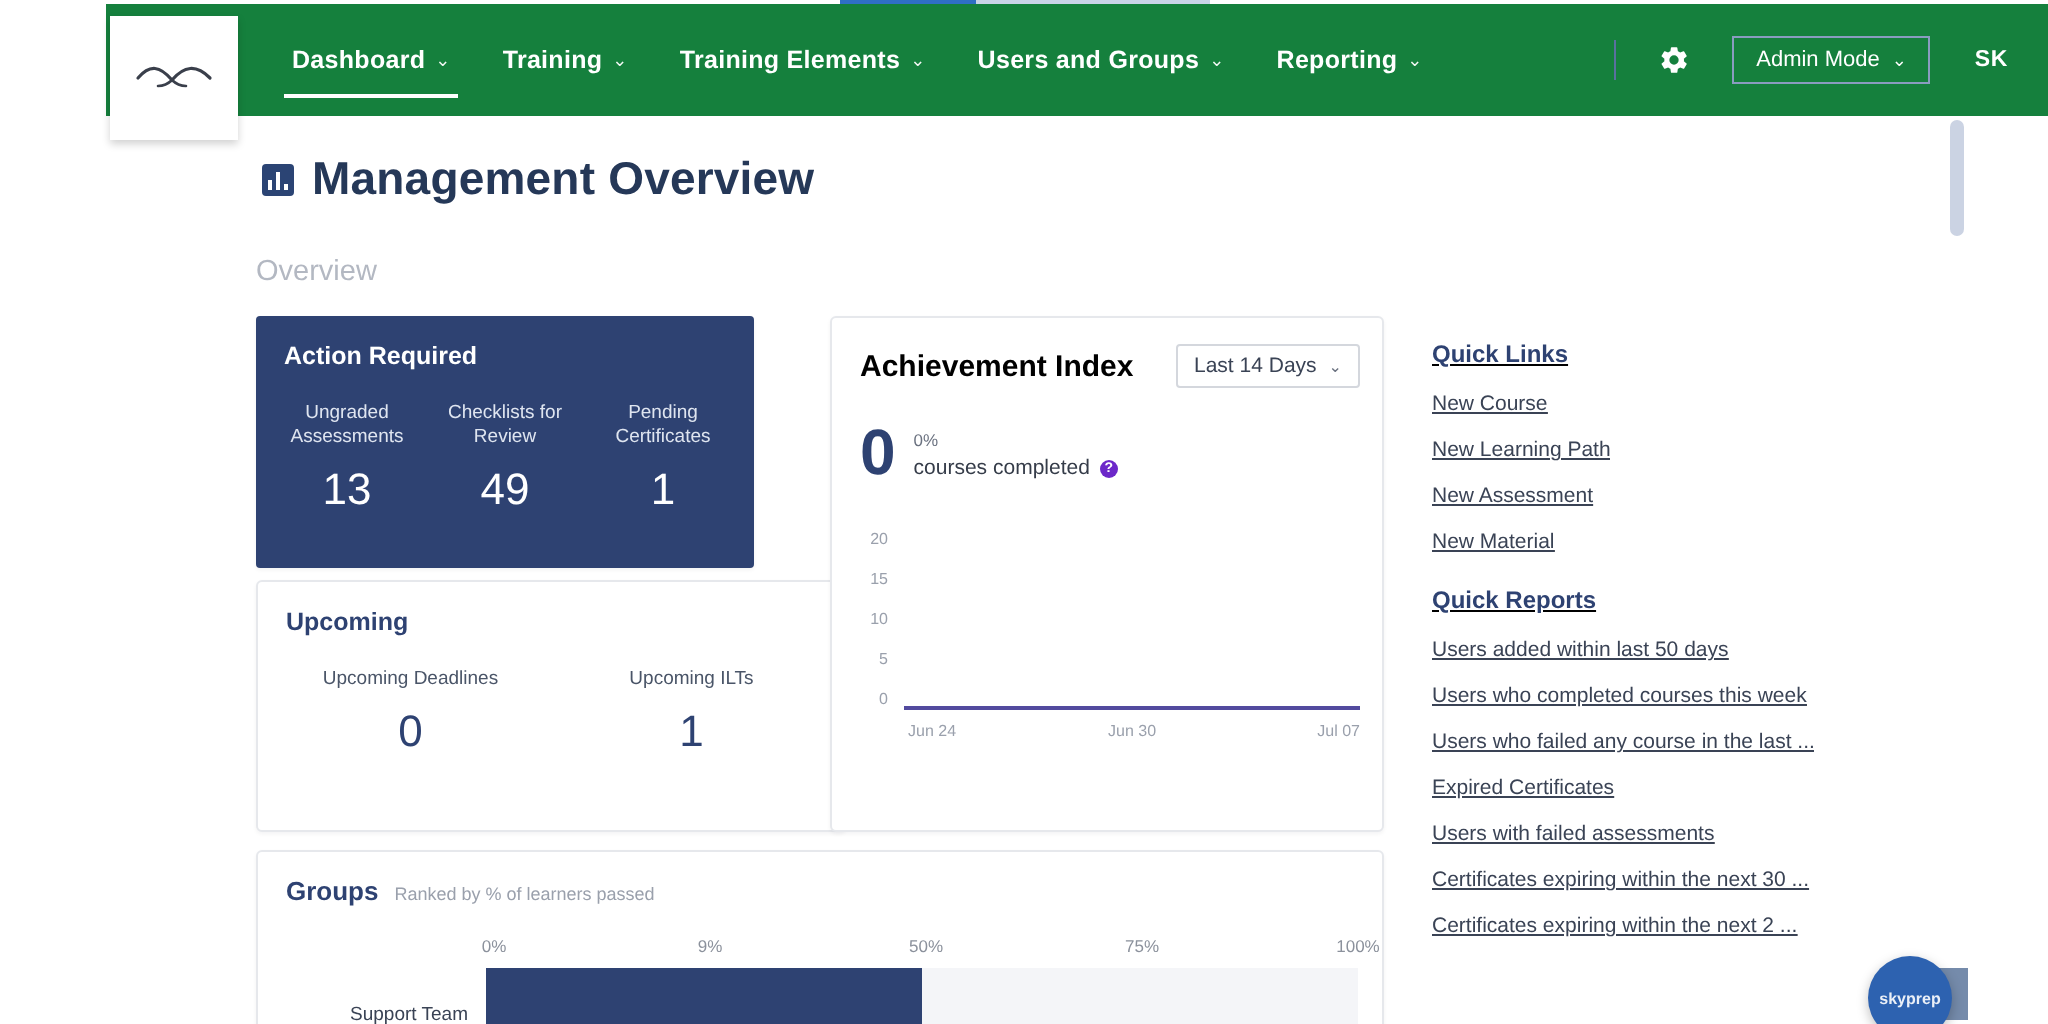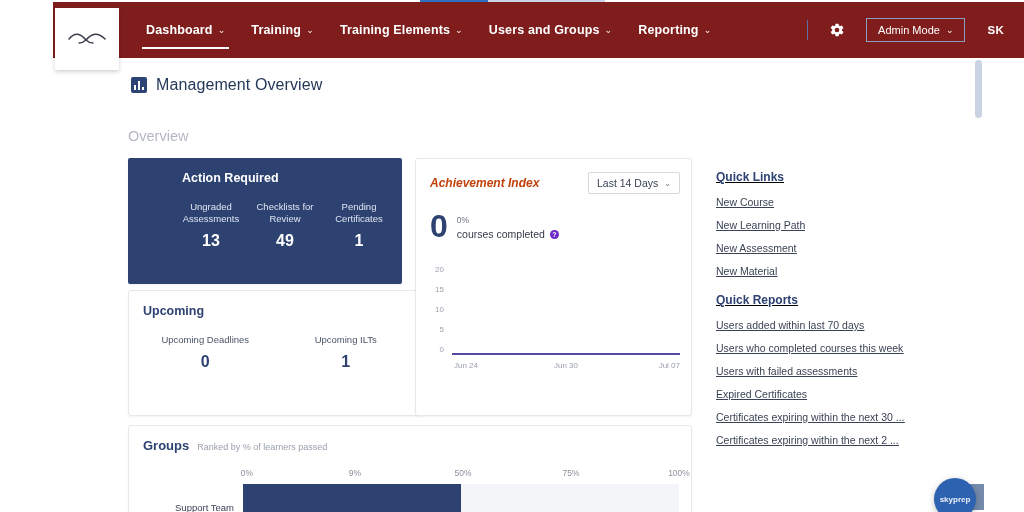--- a/index.html
+++ b/index.html
@@ -18,21 +18,21 @@
     background:#c9d4e8;
   }
   .loadbar-fill {
     position:absolute; top:0; left:420px; width:68px; height:4px;
     background:#2f6fc4;
   }
 
   
   .navbar {
     position:absolute; top:2px; left:53px; right:0; height:56px;
-    background:#7f1d1d;
+    background:#15803d;
     display:flex; align-items:flex-start;
   }
   .nav-logo {
     position:absolute; top:8px; left:55px; width:64px; height:62px;
     background:#ffffff; z-index:5;
     box-shadow:0 2px 4px rgba(0,0,0,.18);
     display:flex; align-items:center; justify-content:center;
   }
   .nav-logo svg { display:block; }
 
@@ -78,59 +78,59 @@
     display:flex; align-items:center; gap:9px;
   }
   .page-title .ico {
     width:16px; height:16px; background:#2b4474; border-radius:2px;
     display:flex; align-items:flex-end; justify-content:center; gap:1.5px; padding-bottom:3px;
   }
   .page-title .ico i { display:block; width:2.5px; background:#fff; }
   .page-title .ico i:nth-child(1){height:5px;}
   .page-title .ico i:nth-child(2){height:9px;}
   .page-title .ico i:nth-child(3){height:3px;}
-  .page-title h1 { font-size:16px; color:#253858; font-weight:normal; letter-spacing:.1px; }
+  .page-title h1 { font-size:23px; color:#253858; font-weight:bold; letter-spacing:.1px; }
 
   .section-label {
     position:absolute; top:70px; left:75px;
     font-size:14.5px; color:#b3b8c2; font-weight:normal;
   }
 
   
   .card {
     position:absolute; background:#fff;
     border:1px solid #e6e8ec; border-radius:3px;
     box-shadow:0 1px 2px rgba(16,24,40,.05);
   }
 
   
   #card-action {
-    left:75px; top:100px; width:274px; height:126px;
-    background:#2e4272; border:none; border-radius:2px;padding-left:40px;
+    left:75px; top:100px; width:249px; height:126px;
+    background:#2e4272; border:none; border-radius:2px;
   }
   #card-action .card-title {
     color:#ffffff; font-size:12.5px; font-weight:bold; padding:13px 0 0 14px;
   }
   .stat-row { display:flex; padding:16px 6px 0 6px; }
   .stat { flex:1; text-align:center; }
   .stat .lbl { font-size:9.5px; line-height:12px; }
-  .stat .val { font-size:16px; font-weight:bold; margin-top:7px; }
+  .stat .val { font-size:22px; font-weight:normal; margin-top:7px; }
   #card-action .stat .lbl { color:#dfe5f0; }
   #card-action .stat .val { color:#ffffff; }
 
   
   #card-upcoming { left:75px; top:232px; width:295px; height:126px; }
   #card-upcoming .card-title { color:#2e4272; font-size:12.5px; font-weight:bold; padding:13px 0 0 14px; }
   #card-upcoming .stat .lbl { color:#4a5568; }
   #card-upcoming .stat .val { color:#2e4272; }
 
   
   #card-achv { left:362px; top:100px; width:277px; height:258px; }
   .achv-head { display:flex; justify-content:space-between; align-items:center; padding:13px 11px 0 14px; }
-  .achv-head .t { color:#c2410c; font-size:12px; font-weight:bold;font-style:italic; }
+  .achv-head .t { color:#000000; font-size:15px; font-weight:bold; }
   .range-select {
     border:1px solid #d4d7dd; border-radius:2px; background:#fff;
     font-size:10.5px; color:#3a4355; padding:4px 8px;
     display:flex; align-items:center; gap:6px; cursor:pointer; white-space:nowrap;
   }
   .range-select .caret { font-size:8px; color:#6b7280; }
 
   .achv-kpi { display:flex; align-items:flex-start; padding:17px 0 0 14px; }
   .achv-kpi .big { font-size:32px; font-weight:bold; color:#2e4272; line-height:30px; }
   .achv-kpi .txt { margin-left:9px; padding-top:4px; }
@@ -336,24 +336,25 @@
     <div class="qpanel" id="quick-links">
       <h3>Quick Links</h3>
       <a class="qlink">New Course</a>
       <a class="qlink">New Learning Path</a>
       <a class="qlink">New Assessment</a>
       <a class="qlink">New Material</a>
     </div>
 
     <div class="qpanel" id="quick-reports">
       <h3>Quick Reports</h3>
-      <a class="qlink">Users added within last 70 days</a>
+      <a class="qlink">Users added within last 50 days</a>
       <a class="qlink">Users who completed courses this week</a>
+      <a class="qlink">Users who failed any course in the last ...</a>
+      <a class="qlink">Expired Certificates</a>
       <a class="qlink">Users with failed assessments</a>
-      <a class="qlink">Expired Certificates</a>
       <a class="qlink">Certificates expiring within the next 30 ...</a>
       <a class="qlink">Certificates expiring within the next 2 ...</a>
     </div>
 
     <div class="card" id="card-groups">
       <div class="groups-head">
         <span class="t">Groups</span>
         <span class="s">Ranked by % of learners passed</span>
       </div>
       <div class="groups-chart">

